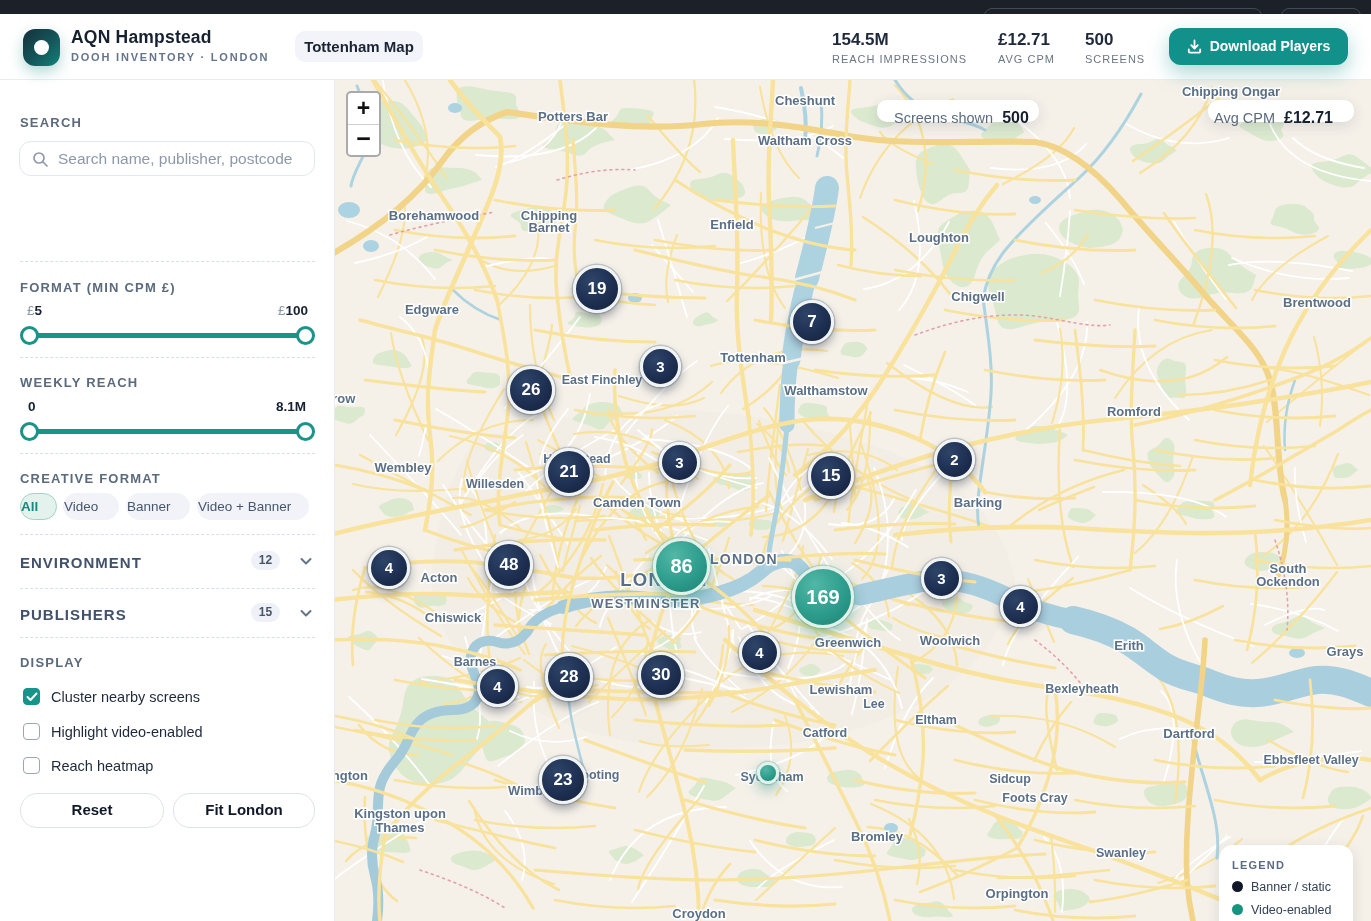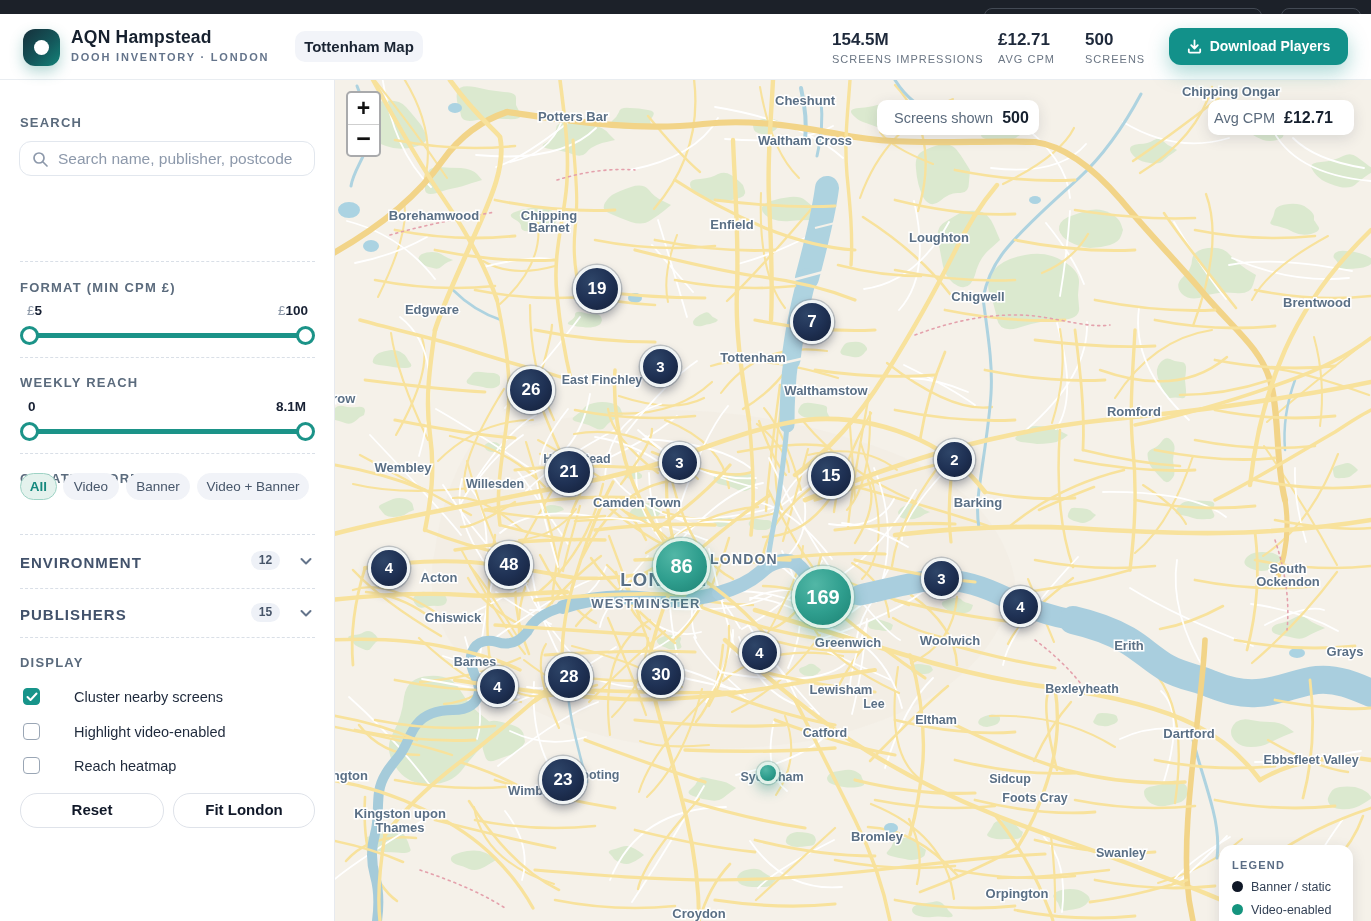--- a/index.html
+++ b/index.html
@@ -25,39 +25,39 @@
 #sb-search { position:absolute; left:20px; top:35px; }
 .searchbox { position:absolute; left:19px; top:61px; width:296px; height:35px; border:1.5px solid #e2e7ee; border-radius:12px; background:#fff; color:#8d99ab; font-size:15.5px; line-height:33px; padding-left:38px; white-space:nowrap; overflow:hidden;}
 .searchbox svg { position:absolute; left:12px; top:9px; }
 .hint { position:absolute; left:20px; top:109px; width:270px; font-size:11.5px; color:#9aa6b5; line-height:15px; }
 .kbd { display:inline-block; border:1px solid #d6dce4; background:#f1f4f8; border-radius:4px; font-size:9px; padding:0 4px; color:#717d8c; height:12px; line-height:12px; vertical-align:1px;}
 .dash { position:absolute; left:20px; width:295px; border-top:1.5px dashed #d9dfe7; }
 .sl-lab { position:absolute; font-size:13.5px; font-weight:bold; color:#172033; }
 .sl-lab .lite { color:#8b97a7; font-weight:normal; }
 .track { position:absolute; left:29px; width:276px; height:4.5px; background:#1b9388; border-radius:3px; }
 .knob { position:absolute; width:19px; height:19px; border-radius:50%; background:#fff; border:3px solid #1b9388; }
-.chip { position:absolute; top:393px; height:27px; border-radius:14px; font-size:13.5px; line-height:25px; text-align:center; color:#47566a; background:#f1f3f8; border:1px solid #f1f3f8; }
+.chip { position:absolute; top:413px; height:27px; border-radius:14px; font-size:13.5px; line-height:25px; text-align:left; color:#47566a; background:#f1f3f8; border:1px solid #f1f3f8; }
 .chip.on { background:#e4f2ed; border:1px solid #9ed3c5; color:#15897e; font-weight:bold; }
 .ddrow { position:absolute; left:20px; width:295px; }
 .ddrow .lab { font-size:15px; font-weight:bold; color:#42526b; letter-spacing:1px; }
 .badge { position:absolute; right:35px; top:-3px; width:29px; height:19px; background:#eef1f7; border-radius:10px; font-size:12px; font-weight:bold; color:#475569; text-align:center; line-height:19px; }
 .chev { position:absolute; right:2px; top:0px; }
 .cb { position:absolute; left:23px; width:17px; height:17px; border-radius:4px; border:1.5px solid #9aa6b5; background:#fff; }
 .cb.on { background:#17948a; border-color:#17948a; }
 .cb.on svg { position:absolute; left:1.5px; top:2.5px; }
-.cblab { position:absolute; left:51px; font-size:14.5px; color:#1e293b;margin-left:23px; }
+.cblab { position:absolute; left:51px; font-size:14.5px; color:#1e293b; }
 .btn { position:absolute; top:713px; height:35px; background:#fff; border:1.5px solid #dfe3ea; border-radius:17px; font-size:15px; font-weight:bold; color:#101828; text-align:center; line-height:32px; }
 #map { position:absolute; left:335px; top:80px; width:1036px; height:841px; background:#f5f1e9; overflow:hidden; }
 .marker { position:absolute; border-radius:50%; color:#fff; font-weight:bold; text-align:center; border:3px solid #f0f4f5; box-shadow:0 5px 10px rgba(25,35,55,.38), 0 0 0 1.5px rgba(155,165,175,.55); }
 .m-navy { background:radial-gradient(circle at 36% 30%, #2e4568 0%, #1f3154 50%, #16233e 88%); }
 .m-teal { background:radial-gradient(circle at 36% 28%, #52b7a6 0%, #2f9e8e 52%, #1f8677 92%); border-color:#e0f2ea; box-shadow:0 6px 14px rgba(32,137,122,.45), 0 0 0 1.5px rgba(150,190,180,.5); }
 .zoomctl { position:absolute; left:11px; top:11px; width:35px; height:66px; background:#fff; border:2px solid #a9aaac; border-radius:5px; }
 .zoomctl .zp { width:100%; height:32px; border-bottom:1px solid #cfcfcf; text-align:center; font-size:23px; font-weight:bold; color:#111; line-height:31px;}
 .zoomctl .zm { width:100%; height:31px; text-align:center; font-size:25px; font-weight:bold; color:#111; line-height:27px;}
-.mchip { position:absolute; top:20px; height:35px; background:#fff; border-radius:10px; box-shadow:0 4px 14px rgba(40,50,70,.13); font-size:14.5px; color:#5b6b7d; line-height:35px; white-space:nowrap; }
+.mchip { position:absolute; top:20px; height:22px; background:#fff; border-radius:10px; box-shadow:0 4px 14px rgba(40,50,70,.13); font-size:14.5px; color:#5b6b7d; line-height:35px; white-space:nowrap; }
 .mchip b { color:#16202e; font-size:16px; margin-left:9px;}
 .legend { position:absolute; left:884px; top:765px; width:134px; height:90px; background:#fff; border-radius:14px; box-shadow:0 4px 14px rgba(40,50,70,.13); padding:14px 0 0 13px;}
 .legend .lt { font-size:11px; font-weight:bold; letter-spacing:1.2px; color:#5a6c84; }
 .legend .row { margin-top:9px; font-size:12.5px; color:#334155; }
 .legend .dot { display:inline-block; width:11px; height:11px; border-radius:50%; margin-right:8px; vertical-align:-1px; }
 </style>
 </head>
 <body>
 <div id="topbar">
     <div class="tr1"></div>
@@ -67,21 +67,21 @@
   <div class="logo">
       <div class="dot"></div>
     </div>
   <div class="brand">
       <div class="t1">AQN Hampstead</div>
       <div class="t2">DOOH INVENTORY · LONDON</div>
     </div>
   <div class="tab">Tottenham Map</div>
   <div class="stat" id="st1">
       <div class="n">154.5M</div>
-      <div class="c">SCREENS IMPRESSIONS</div>
+      <div class="c">REACH IMPRESSIONS</div>
     </div>
   <div class="stat" id="st2">
       <div class="n">£12.71</div>
       <div class="c">AVG CPM</div>
     </div>
   <div class="stat" id="st3">
       <div class="n">500</div>
       <div class="c">SCREENS</div>
     </div>
   <div class="dlbtn"><svg width="15" height="15" viewBox="0 0 15 15" fill="none" stroke="#fff" stroke-width="1.8" stroke-linecap="round" stroke-linejoin="round">

